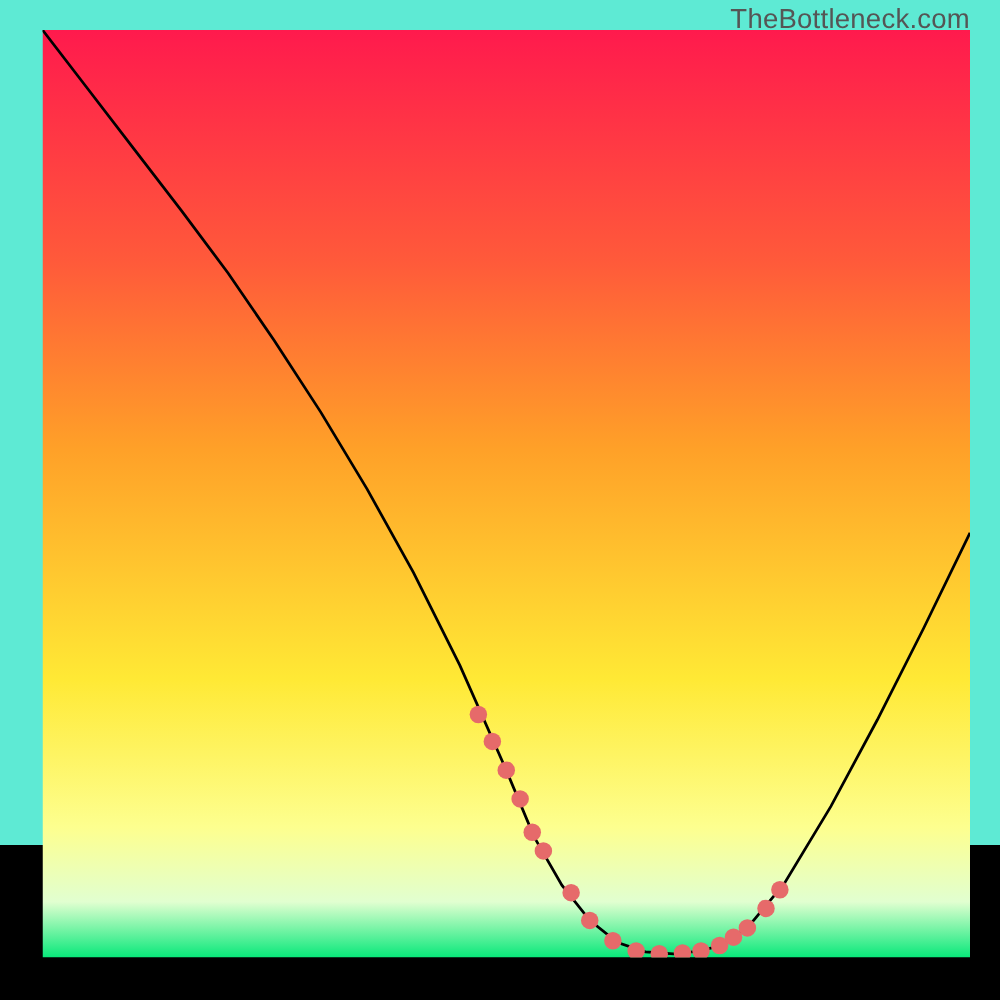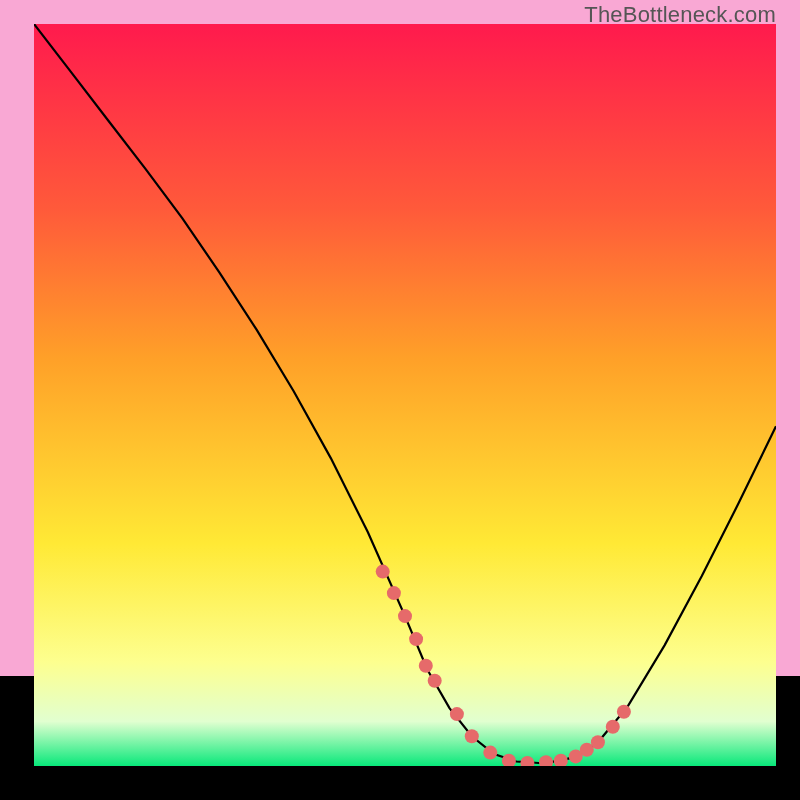--- a/index.html
+++ b/index.html
@@ -8,21 +8,21 @@
     background: #000;
     width: 800px;
     height: 800px;
     overflow: hidden;
     font-family: Arial, Helvetica, sans-serif;
   }
   .frame {
     position: relative;
     width: 800px;
     height: 676px;
-    background: #f9a8d4;
+    background: #5eead4;
   }
   .plot-area {
     position: absolute;
     left: 34px;
     top: 24px;
     width: 742px;
     height: 742px;
   }
   .plot-area svg {
     display: block;

